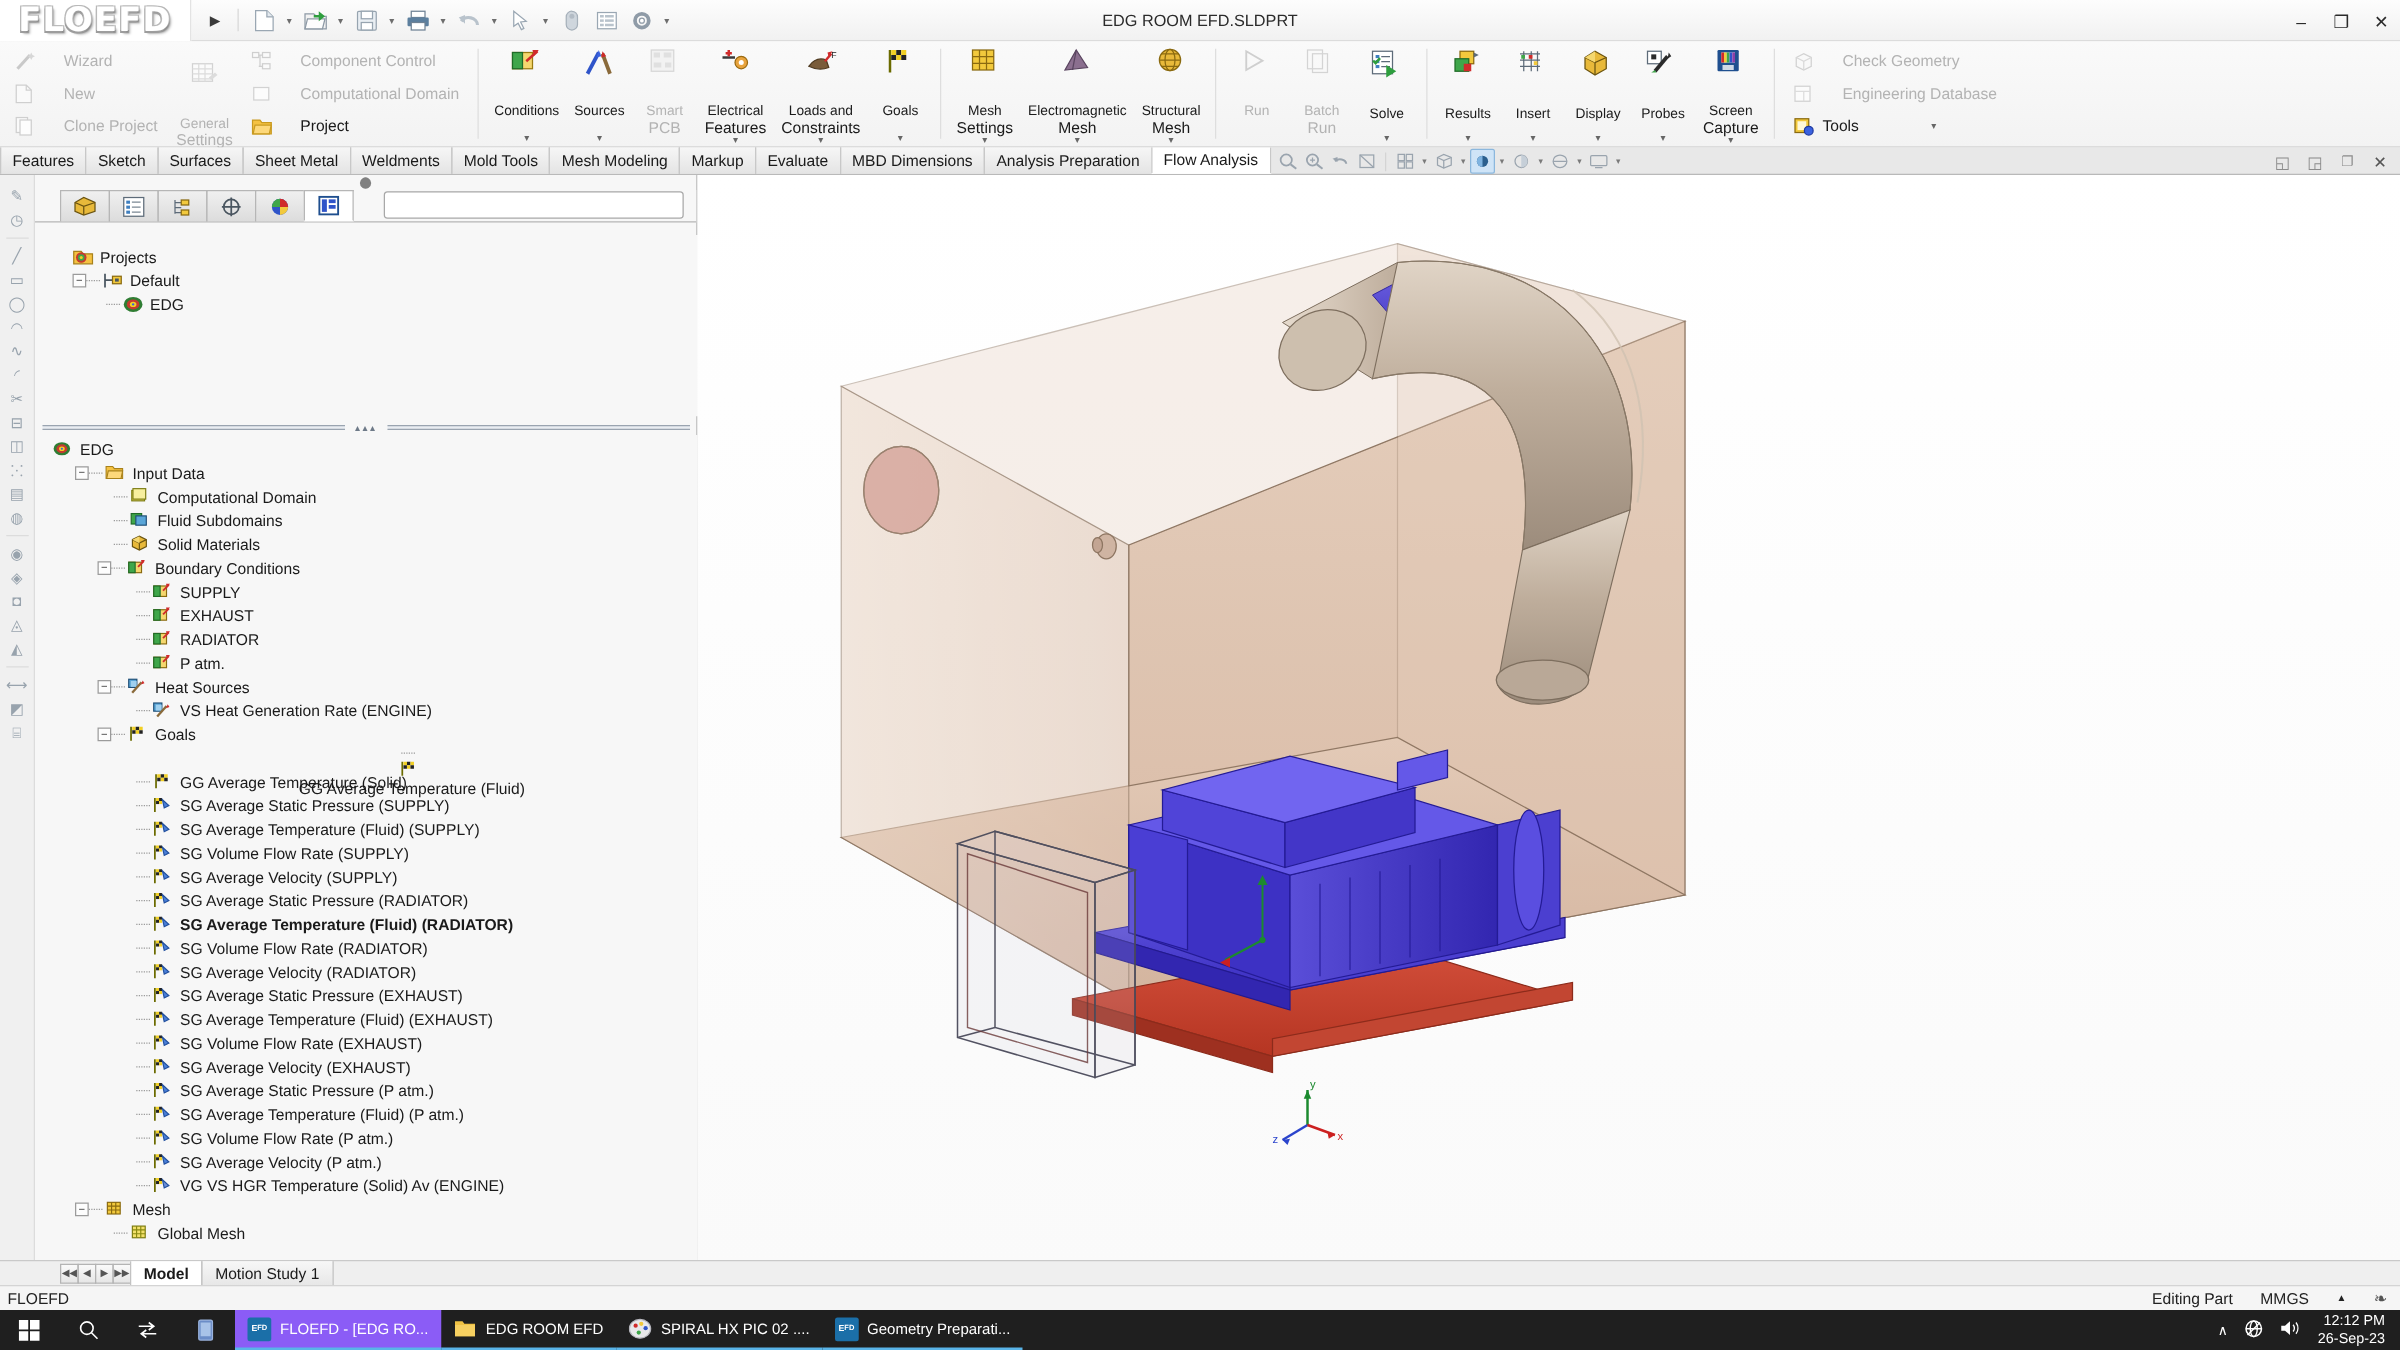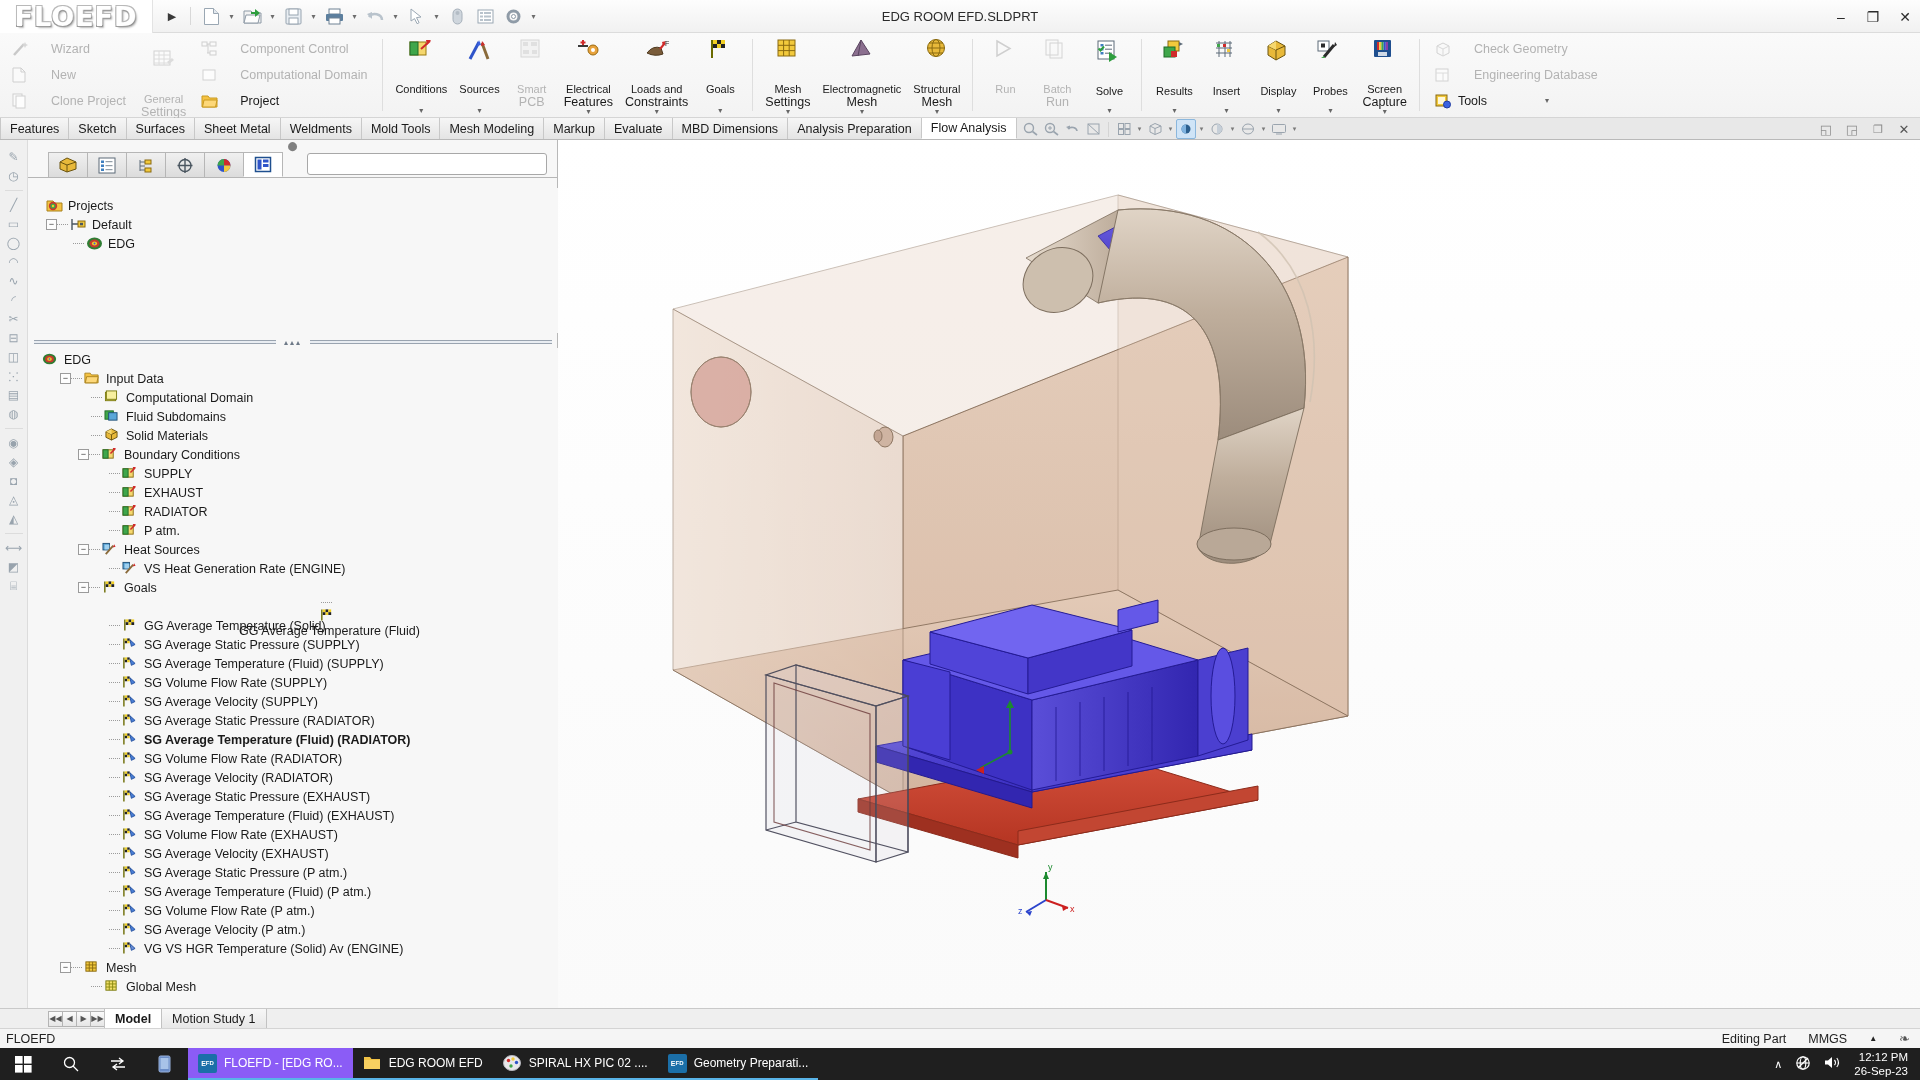--- a/index.html
+++ b/index.html
@@ -128,21 +128,21 @@
   .fmtab{
     width:40px;height:25px;display:flex;align-items:center;justify-content:center;
     border:1px solid #b6b6b6;border-bottom:none;background:linear-gradient(#f0f0f0,#dcdcdc);
     margin-right:-1px;
   }
   .fmtab.active{ background:#ffffff;border-bottom:1px solid #ffffff;}
   .fm-search{
     position:absolute;top:13px;right:10px;width:240px;height:22px;
     background:#ffffff;border:1px solid #a8a8a8;border-radius:3px;
   }
-  .tree1{ position:absolute;top:48px;left:4px;width:530px;height:145px;background:#f7f7f7;padding-top:8px;}
+  .tree1{ position:absolute;top:48px;left:16px;width:530px;height:145px;background:#f7f7f7;padding-top:8px;}
   .splitter{
     position:absolute;top:198px;left:6px;width:518px;height:8px;
     display:flex;align-items:center;
   }
   .sp-line{ flex:1;height:4px;border-top:1px solid #9aa4b0;border-bottom:1px solid #9aa4b0;background:#e9edf2;}
   .sp-dots{ width:34px;text-align:center;font-size:8px;color:#6e7a88;letter-spacing:2px;}
   .tree2{
     position:absolute;top:208px;left:0;width:530px;height:660px;overflow:hidden;
     background:#f7f7f7;padding-top:2px;
   }

